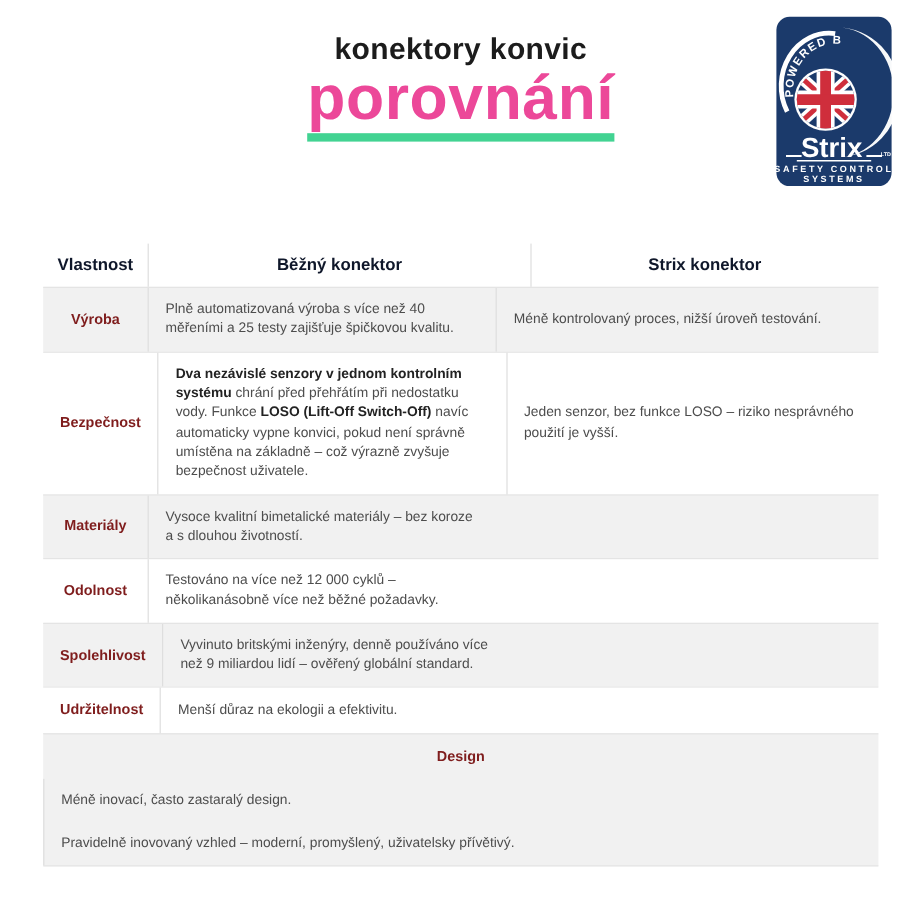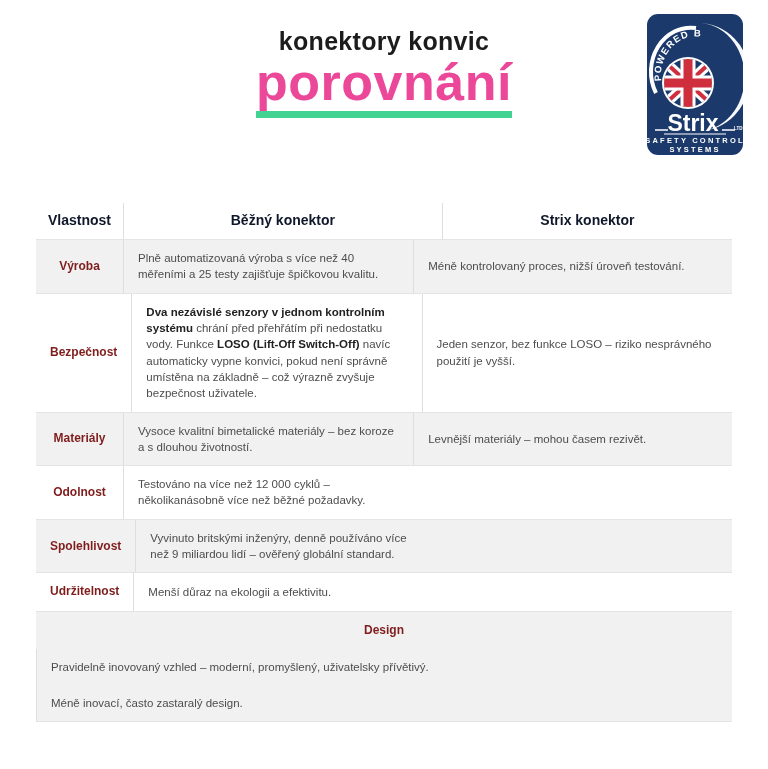--- a/index.html
+++ b/index.html
@@ -117,23 +117,20 @@
       <div class="td col3">
         <span class="cell-text">Jeden senzor, bez funkce LOSO – riziko nesprávného použití je vyšší.</span>
       </div>
     </div>
 
     <div class="tr striped">
       <div class="td col1 feature">Materiály</div>
       <div class="td col2">
         <span class="cell-text">Vysoce kvalitní bimetalické materiály – bez koroze a s dlouhou životností.</span>
       </div>
-      <div class="td col3">
-        <span class="cell-text">Levnější materiály – mohou časem rezivět.</span>
-      </div>
     </div>
 
     <div class="tr">
       <div class="td col1 feature">Odolnost</div>
       <div class="td col2">
         <span class="cell-text">Testováno na více než 12 000 cyklů – několikanásobně více než běžné požadavky.</span>
       </div>
     </div>
 
     <div class="tr striped">
@@ -145,22 +142,22 @@
 
     <div class="tr">
       <div class="td col1 feature">Udržitelnost</div>
       <div class="td col3">
         <span class="cell-text">Menší důraz na ekologii a efektivitu.</span>
       </div>
     </div>
 
     <div class="tr striped">
       <div class="td col1 feature">Design</div>
+      <div class="td col3">
+        <span class="cell-text">Méně inovací, často zastaralý design.</span>
+      </div>
       <div class="td col2">
         <span class="cell-text">Pravidelně inovovaný vzhled – moderní, promyšlený, uživatelsky přívětivý.</span>
-      </div>
-      <div class="td col3">
-        <span class="cell-text">Méně inovací, často zastaralý design.</span>
       </div>
     </div>
 
   </div>
 </div>
 
 </body></html>

